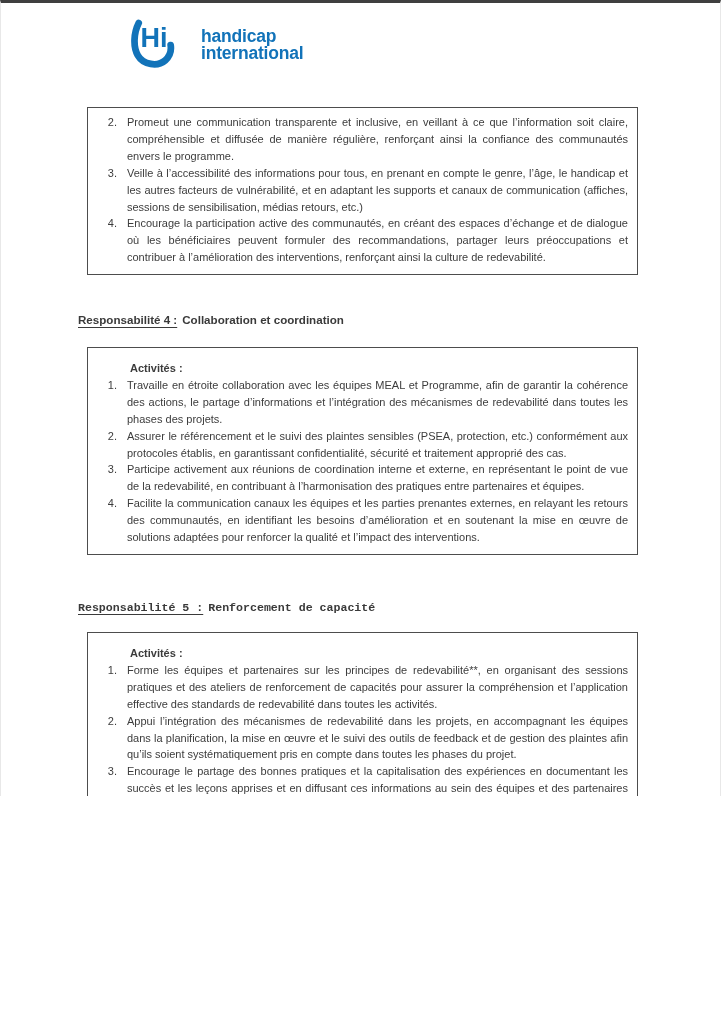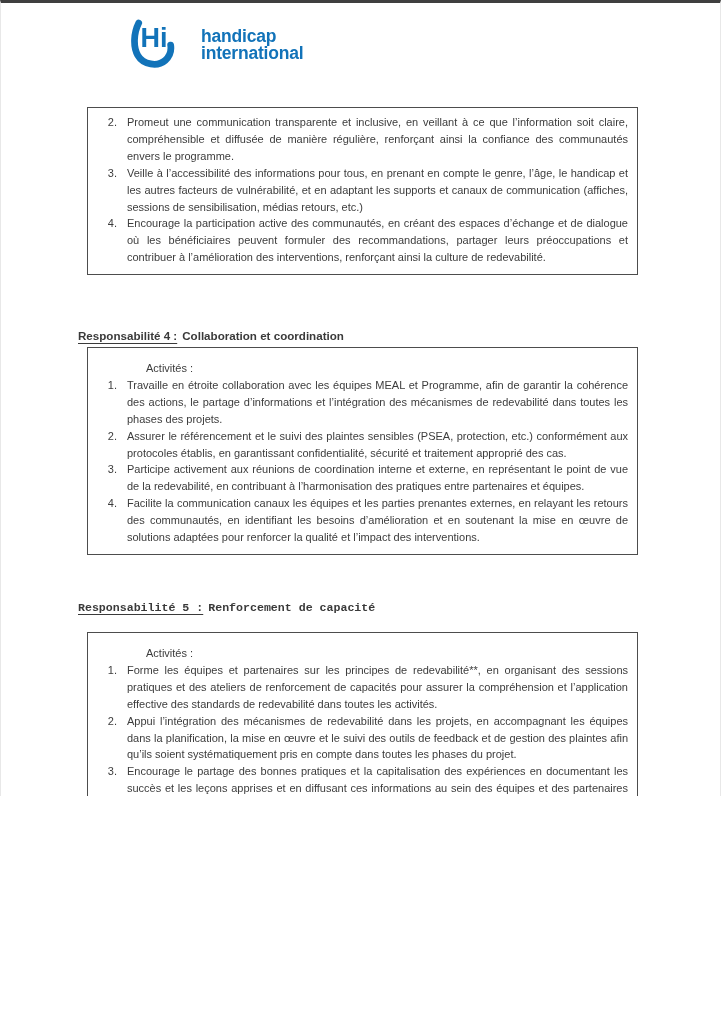--- a/index.html
+++ b/index.html
@@ -29,31 +29,31 @@
   .abox {
     position:absolute; left:86px; width:551px;
     border:1px solid #4d4d4d; box-sizing:border-box;
     background:#fff;
     padding:6px 9px 8px 10px;
     font-size:11px; line-height:16.9px;
   }
   .box1 { top:104px; }
   .box2 { top:344px; padding-top:12px; }
   .box3 { top:629px; padding-top:12px; }
-  .act-label { font-weight:normal; margin-left:48px; }
+  .act-label { font-weight:bold; margin-left:32px; }
   .li { display:flex; }
   .li .num { flex:0 0 19px; text-align:right; margin-right:10px; }
   .li .txt { flex:1; text-align:justify; }
 
   
   .resp-heading {
     position:absolute; left:77px;
     font-weight:bold; font-size:11.6px; color:#3a3a3a; white-space:nowrap;
   }
-  .rh4 { top:326px;text-align:right; }
+  .rh4 { top:310px;text-align:right; }
   .rh5 { top:598px;font-family:Liberation Mono, monospace; }
   .u-label { text-decoration:underline; text-underline-offset:3px; margin-right:5px; }
 
   
   .section-heading { position:absolute; top:861px; left:0; width:100%;
     font-weight:bold; font-size:11.8px; color:#3a3a3a; }
   .section-heading .numeral { position:absolute; left:55px; }
   .section-heading .stitle { position:absolute; left:77px;
     text-decoration:underline; text-underline-offset:3px; }
 

